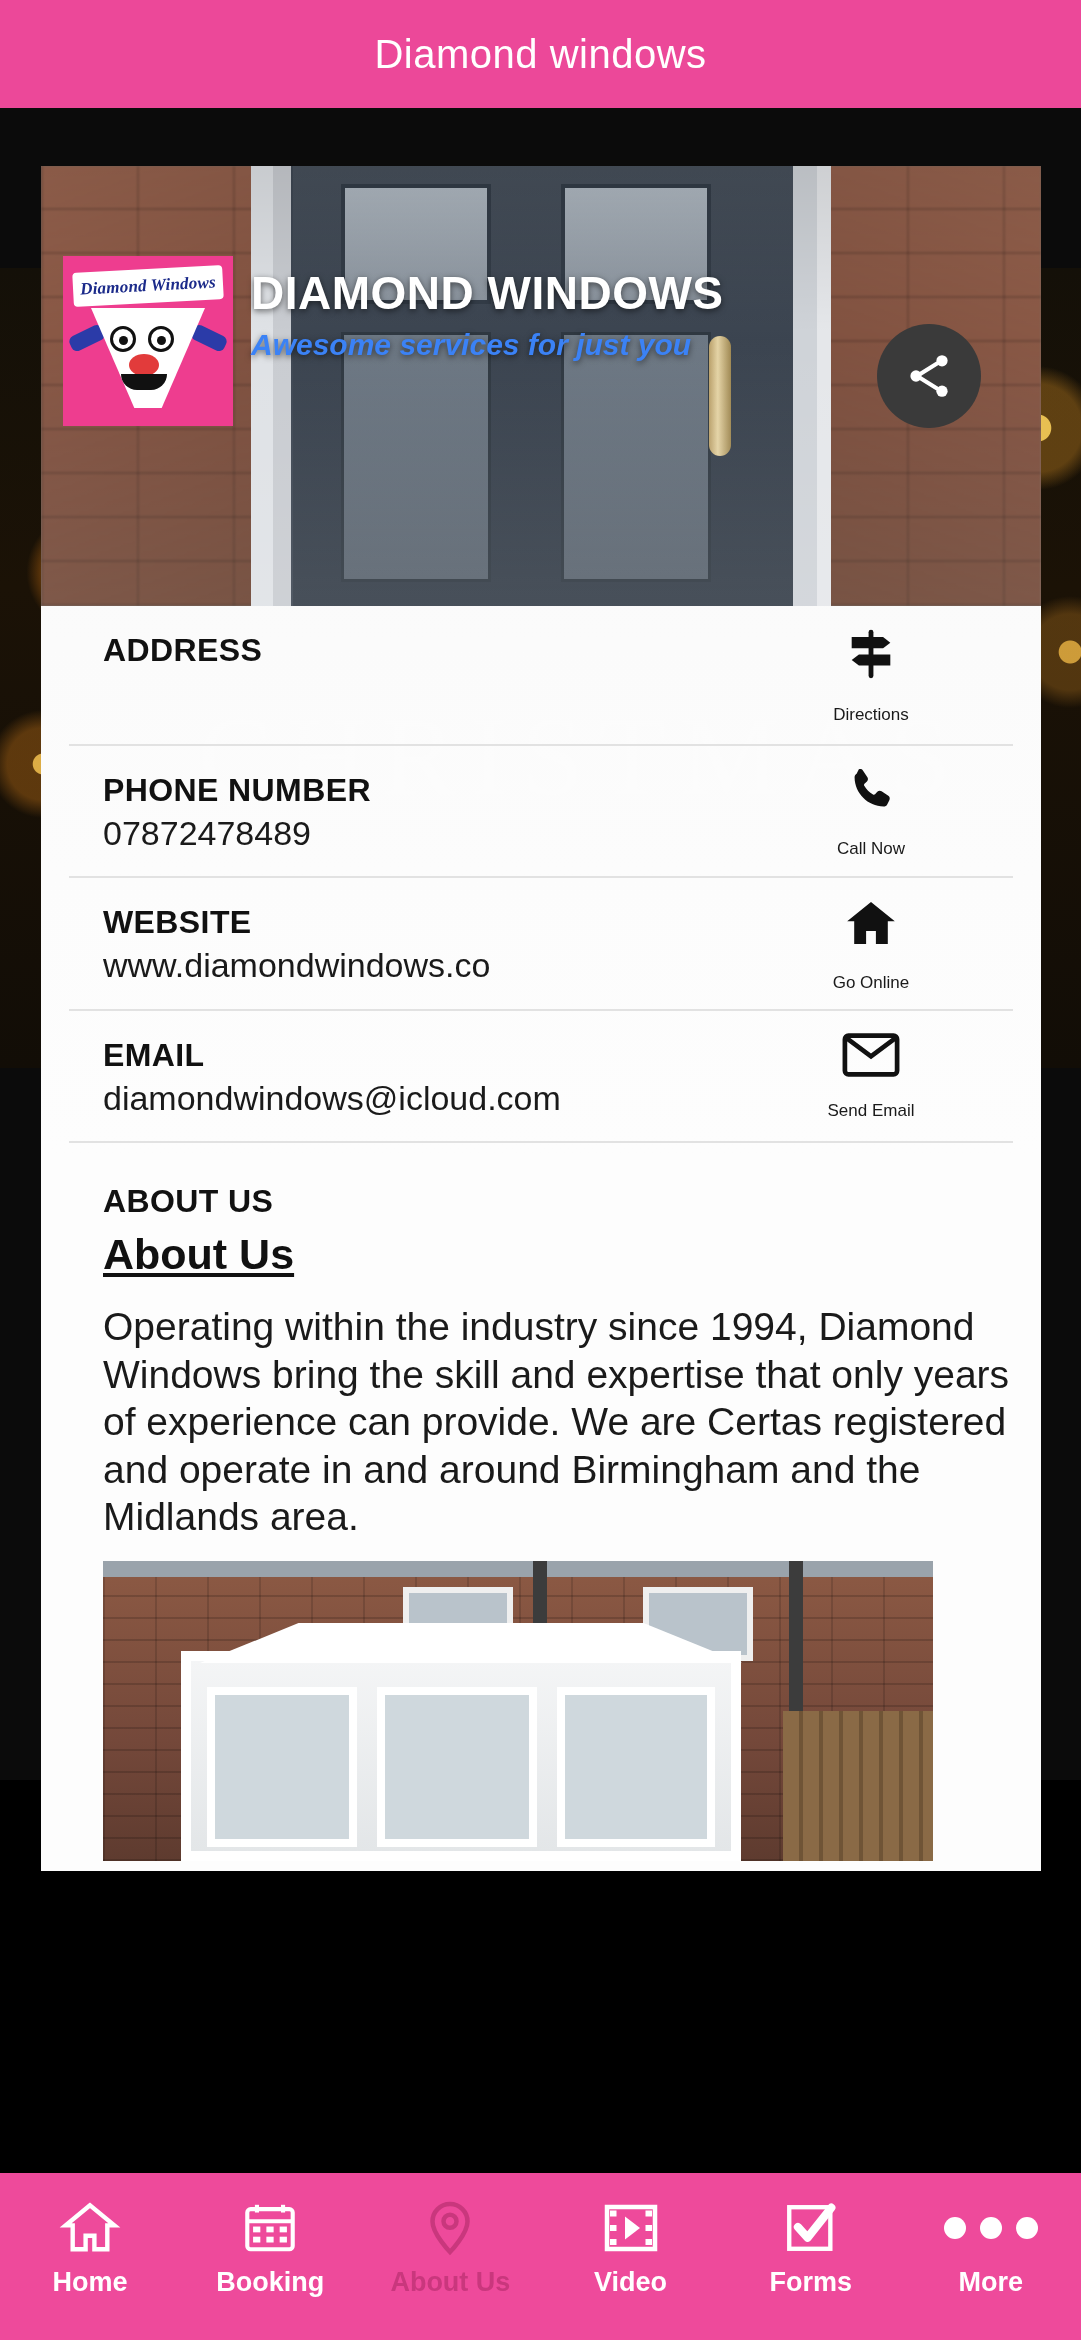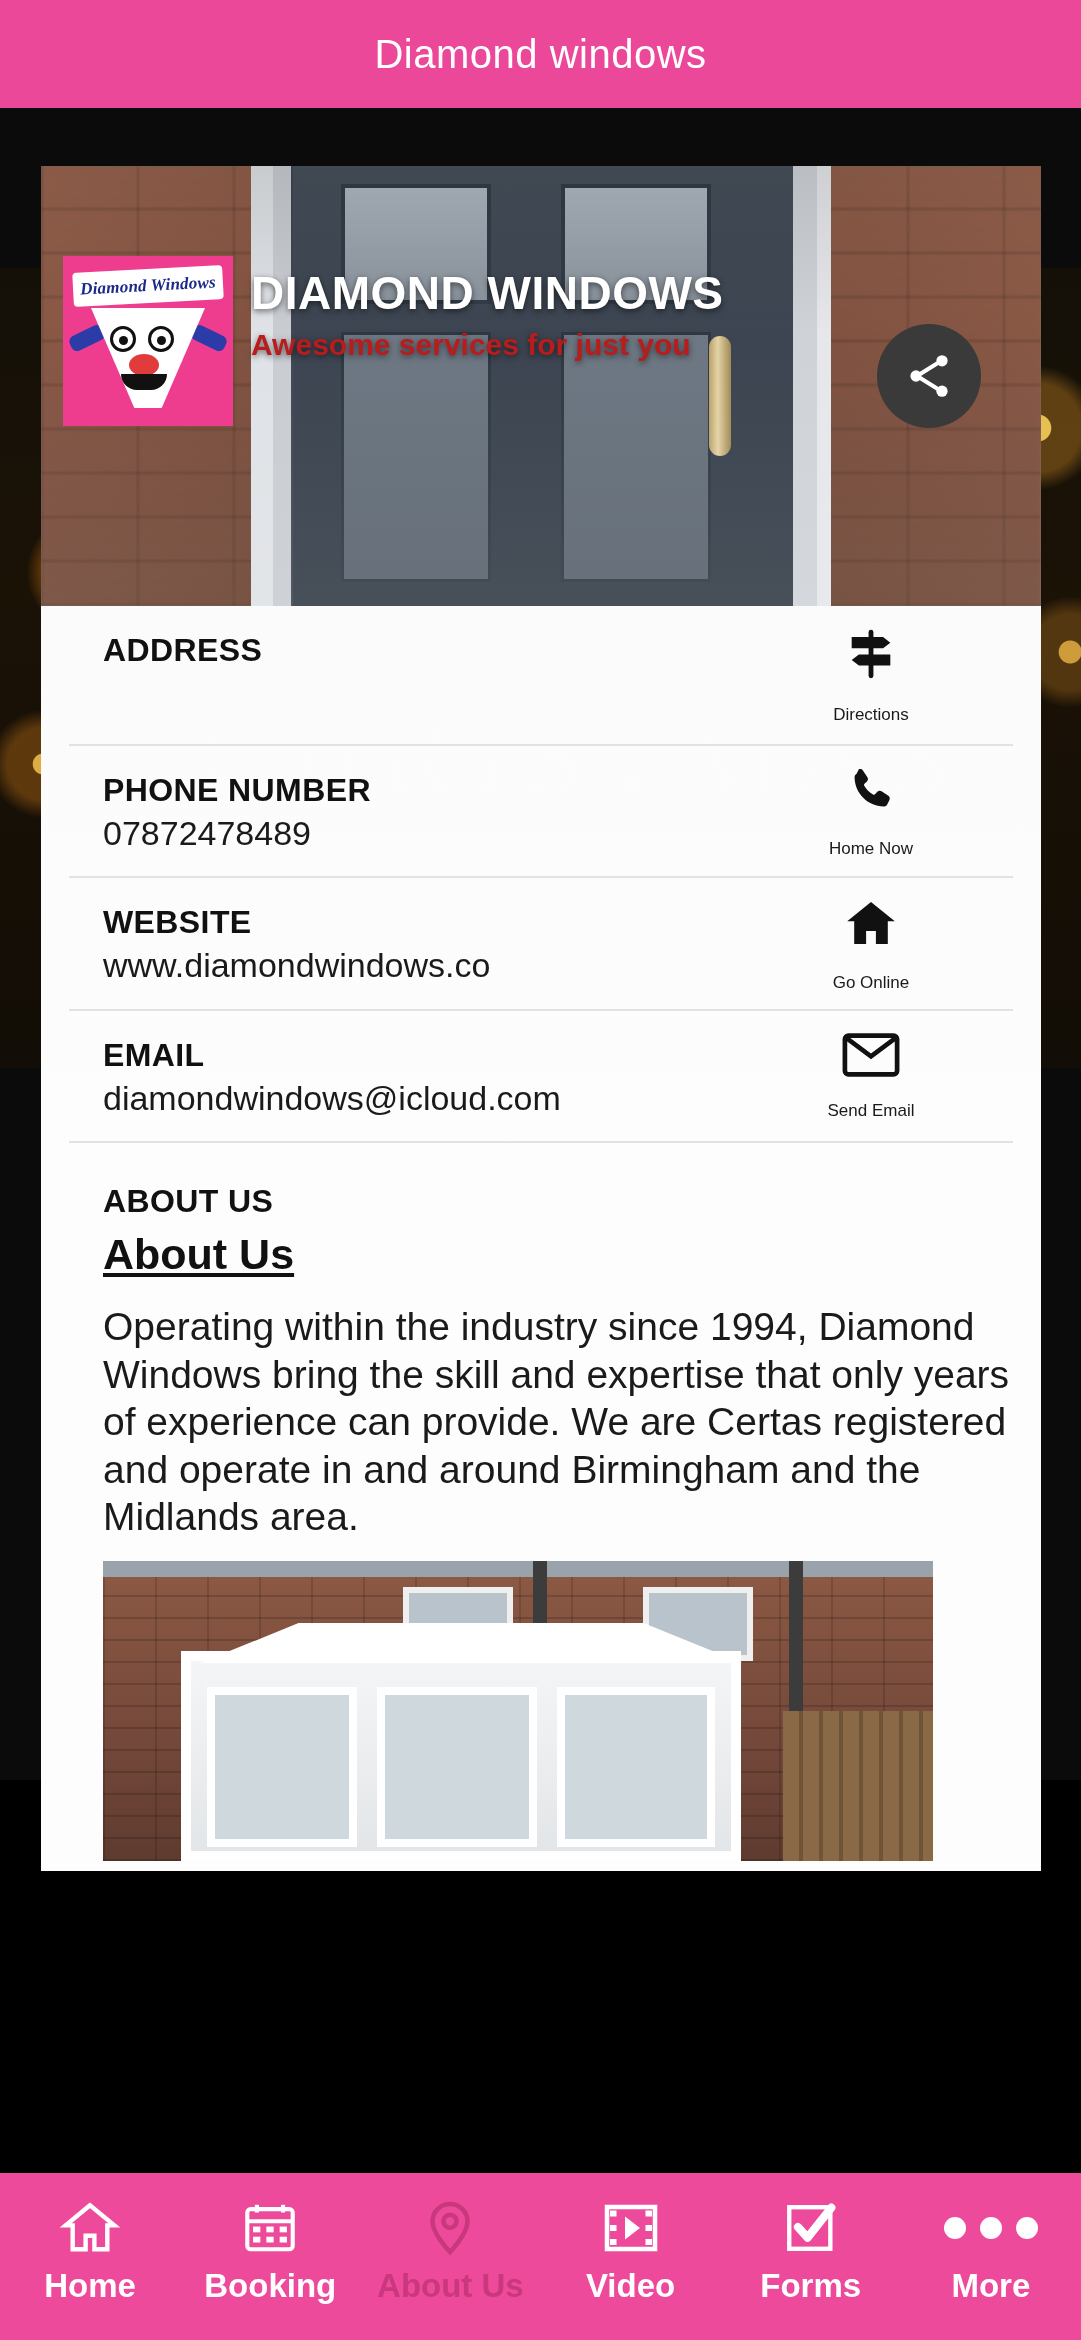--- a/index.html
+++ b/index.html
@@ -168,22 +168,23 @@
   }
   .biz-name {
     color: #ffffff;
     font-size: 46px;
     font-weight: bold;
     letter-spacing: 0.5px;
     text-shadow: 0 2px 6px rgba(0,0,0,0.55);
   }
   .biz-tag {
     margin-top: 8px;
-    color: #b91c1c;
+    color: #3b82f6;
     font-size: 30px;
+    font-style: italic;
     font-weight: bold;
     text-shadow: 0 2px 6px rgba(0,0,0,0.55);
   }
   .share-btn {
     position: absolute; top: 158px; right: 60px;
     width: 104px; height: 104px; border-radius: 52px;
     background: #3a3a3a;
     display: flex; align-items: center; justify-content: center;
   }
 
@@ -311,21 +312,21 @@
     background: #ee4a9b;
     display: flex; align-items: flex-start; justify-content: space-around;
     padding-top: 18px;
   }
   .navitem {
     width: 180px;
     text-align: center;
     color: #ffffff;
   }
   .navitem .ic { height: 74px; display: flex; align-items: center; justify-content: center; }
-  .navitem .lb { font-size: 33px; font-weight: bold; margin-top: 2px; }
+  .navitem .lb { font-size: 27px; font-weight: bold; margin-top: 2px; }
   .navitem.active { color: #c93b7e; }
   .navitem.active .lb { color: #c9377d; }
   .dots { display: flex; gap: 14px; align-items: center; justify-content: center; height: 74px; }
   .dots i { width: 22px; height: 22px; border-radius: 50%; background: #ffffff; display: block; }
 </style>
 </head>
 <body>
 
 <div class="app">
 
@@ -404,21 +405,21 @@
         </div>
       </div>
 
       <div class="row" style="min-height:120px">
         <div class="row-label">PHONE NUMBER</div>
         <div class="row-value">07872478489</div>
         <div class="action">
           <svg width="54" height="54" viewBox="0 0 24 24">
             <path fill="#111" d="M6.6 2.8c.6-.3 1.4-.1 1.8.5l2 3c.4.6.3 1.4-.2 1.9l-1.1 1c-.2.2-.3.6-.1.9.9 1.6 2.3 3 3.9 3.9.3.2.7.1.9-.1l1-1.1c.5-.5 1.3-.6 1.9-.2l3 2c.6.4.8 1.2.5 1.8l-1 2c-.3.6-.9.9-1.6.9C10.6 19.2 4.8 13.4 4.7 6.4c0-.7.3-1.3.9-1.6z"></path>
           </svg>
-          <div class="action-label">Home Now</div>
+          <div class="action-label">Call Now</div>
         </div>
       </div>
 
       <div class="row" style="min-height:120px">
         <div class="row-label">WEBSITE</div>
         <div class="row-value">www.diamondwindows.co</div>
         <div class="action">
           <svg width="56" height="56" viewBox="0 0 24 24">
             <path fill="#111" d="M12 3 1.8 11.3h3V21h5.1v-5.6h4.2V21h5.1v-9.7h3z"></path>
           </svg>

